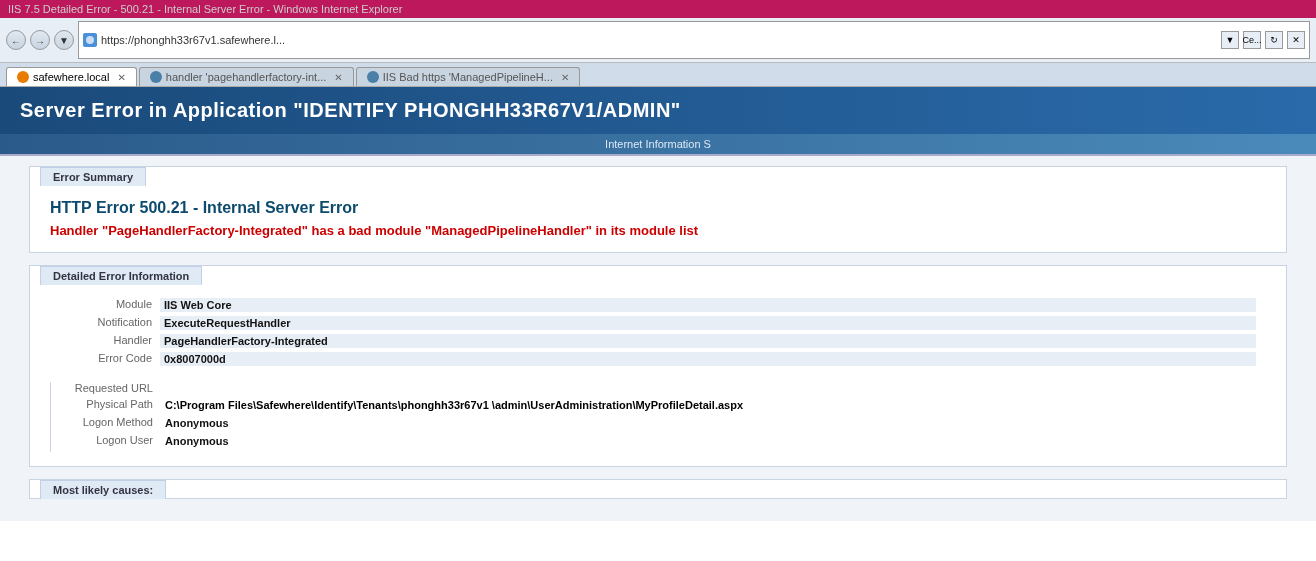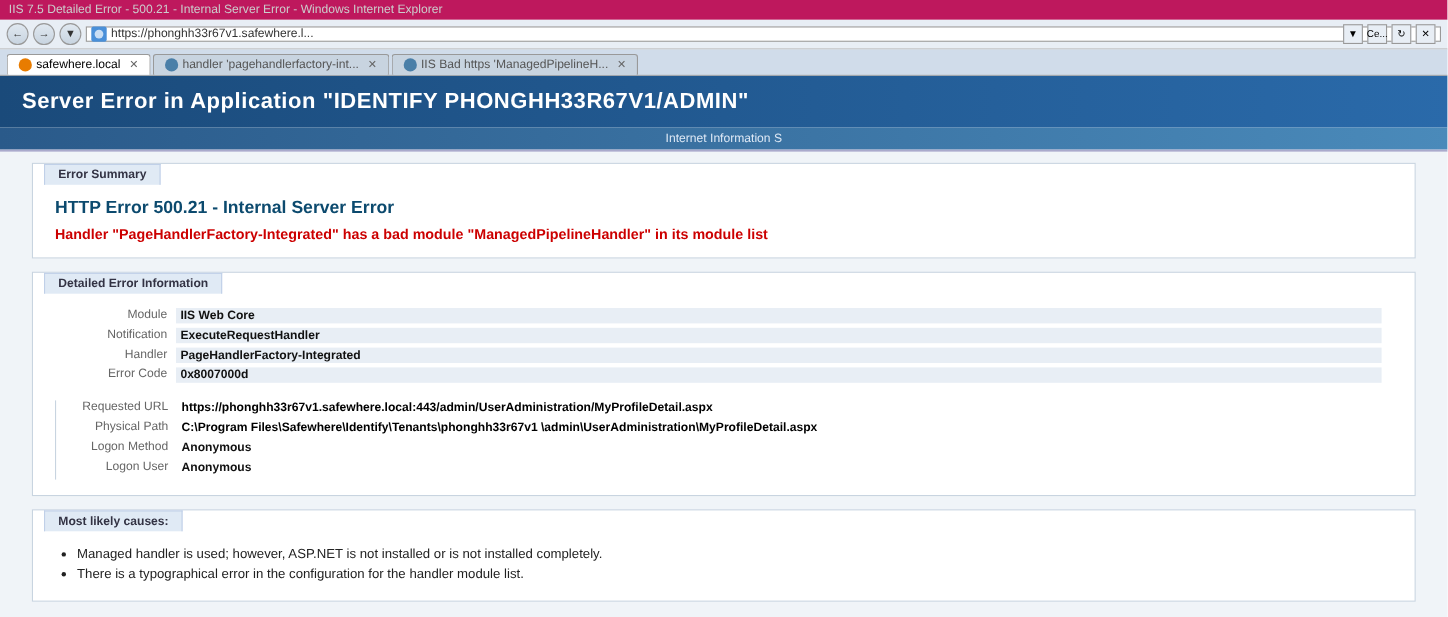--- a/index.html
+++ b/index.html
@@ -2,21 +2,21 @@
 <html><head>
   <meta charset="utf-8">
   <style>
     * { margin: 0; padding: 0; box-sizing: border-box; }
     body { font-family: "Segoe UI", Tahoma, Arial, sans-serif; font-size: 12px; background: #fff; overflow-x: hidden; }
     .title-bar { background: #be185d; color: #fff; font-size: 11px; padding: 3px 8px; display: flex; align-items: center; gap: 6px; }
     .title-bar-text { color: #ccc; font-size: 11px; }
 
     .nav-bar { background: #e8eef5; padding: 3px 6px; display: flex; align-items: center; gap: 4px; border-bottom: 1px solid #bbb; }
     .nav-btn { width: 20px; height: 20px; border-radius: 50%; border: 1px solid #999; background: linear-gradient(to bottom, #e0e8f0, #c8d4e0); display: inline-flex; align-items: center; justify-content: center; cursor: pointer; font-size: 10px; color: #333; }
-    .address-bar { flex: 1; height: 14px; border: 1px solid #999; background: #fff; padding: 0 4px; font-size: 11px; display: flex; align-items: center; gap: 4px; }
+    .address-bar { flex: 1; height: 38px; border: 1px solid #999; background: #fff; padding: 0 4px; font-size: 11px; display: flex; align-items: center; gap: 4px; }
     .address-icon { width: 14px; height: 14px; background: #4a90d9; border-radius: 2px; display: inline-flex; align-items: center; justify-content: center; }
     .address-text { font-size: 11px; color: #333; flex: 1; overflow: hidden; white-space: nowrap; text-overflow: ellipsis; }
     .addr-btn { width: 18px; height: 18px; border: 1px solid #999; background: #e8eef5; font-size: 9px; cursor: pointer; display: flex; align-items: center; justify-content: center; }
 
     .tabs-bar { background: #d0dcea; padding: 4px 6px 0; display: flex; gap: 2px; border-bottom: 1px solid #aaa; }
     .tab { padding: 3px 10px; border: 1px solid #999; border-bottom: none; border-radius: 3px 3px 0 0; font-size: 11px; cursor: pointer; display: flex; align-items: center; gap: 4px; }
     .tab.active { background: #fff; }
     .tab.inactive { background: #c8d4e0; color: #555; }
     .tab-icon { width: 12px; height: 12px; background: #4a90d9; border-radius: 50%; display: inline-block; }
     .tab-close { font-size: 10px; color: #666; margin-left: 4px; }
@@ -132,21 +132,20 @@
             </div>
             <div class="detail-row">
               <span class="detail-label">Error Code</span>
               <span class="detail-value">0x8007000d</span>
             </div>
           </div>
 
           <div class="detail-col detail-separator">
             <div class="detail-row">
               <span class="detail-label">Requested URL</span>
-              <span class="detail-value url">https://phonghh33r67v1.safewhere.local:443/admin/UserAdministration/MyProfileDetail.aspx</span>
             </div>
             <div class="detail-row">
               <span class="detail-label">Physical Path</span>
               <span class="detail-value url">C:\Program Files\Safewhere\Identify\Tenants\phonghh33r67v1
 \admin\UserAdministration\MyProfileDetail.aspx</span>
             </div>
             <div class="detail-row">
               <span class="detail-label">Logon Method</span>
               <span class="detail-value plain">Anonymous</span>
             </div>
@@ -154,22 +153,16 @@
               <span class="detail-label">Logon User</span>
               <span class="detail-value plain">Anonymous</span>
             </div>
           </div>
         </div>
       </div>
     </div>
 
     <div class="section-box">
       <div class="section-tab">Most likely causes:</div>
-      <div class="section-content">
-        <ul class="causes-list">
-          <li>Managed handler is used; however, ASP.NET is not installed or is not installed completely.</li>
-          <li>There is a typographical error in the configuration for the handler module list.</li>
-        </ul>
-      </div>
     </div>
 
   </div>
 </div>
 
 </body></html>

